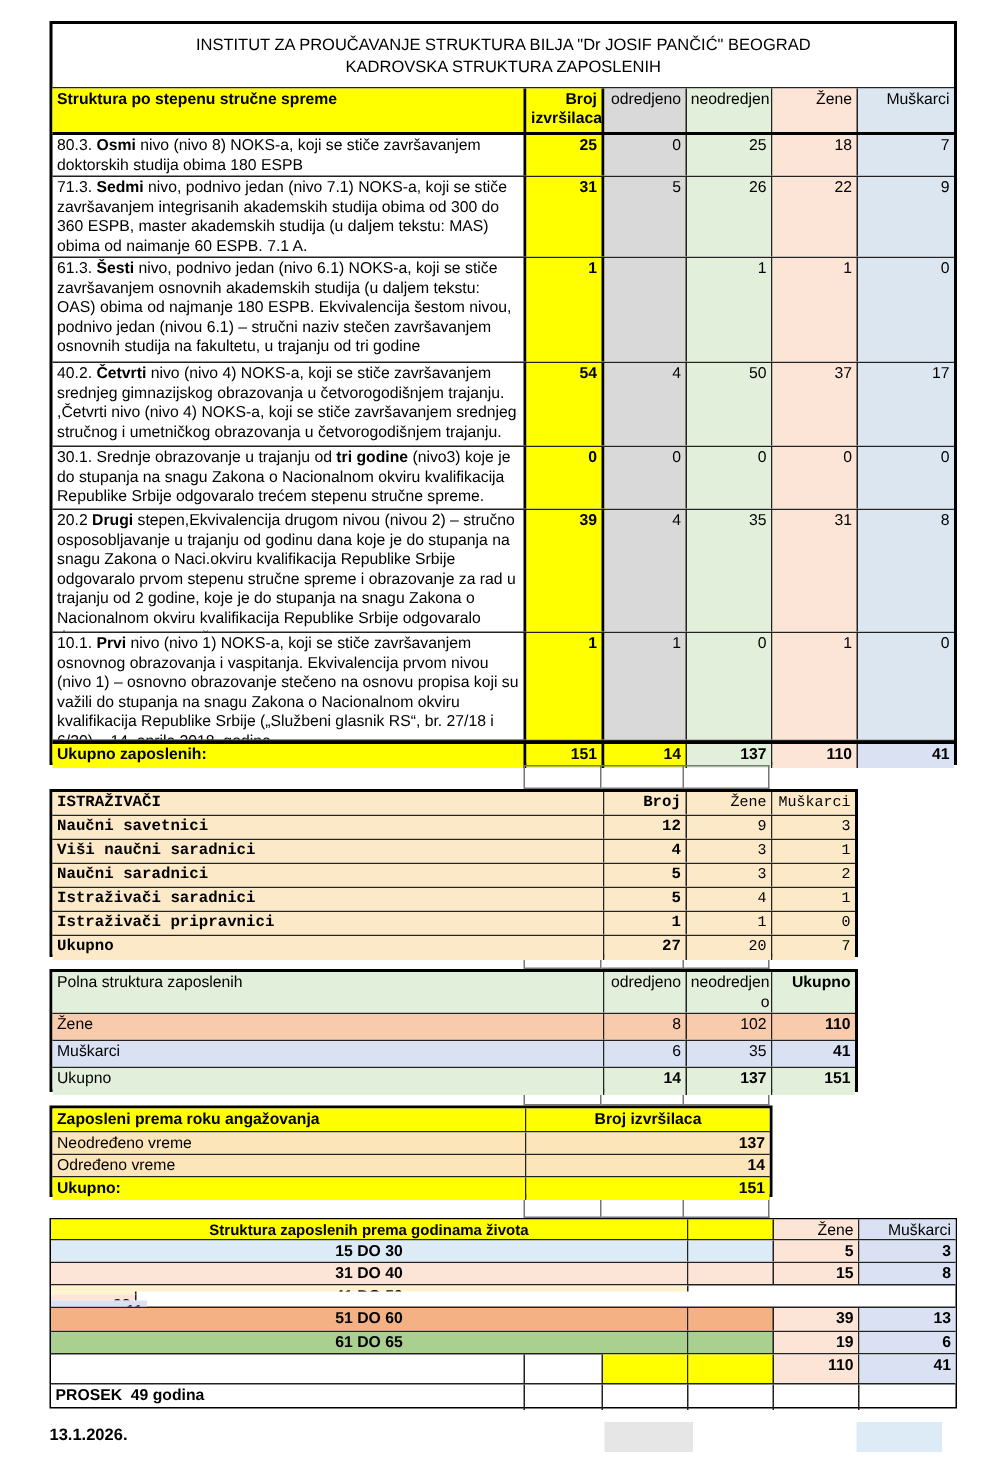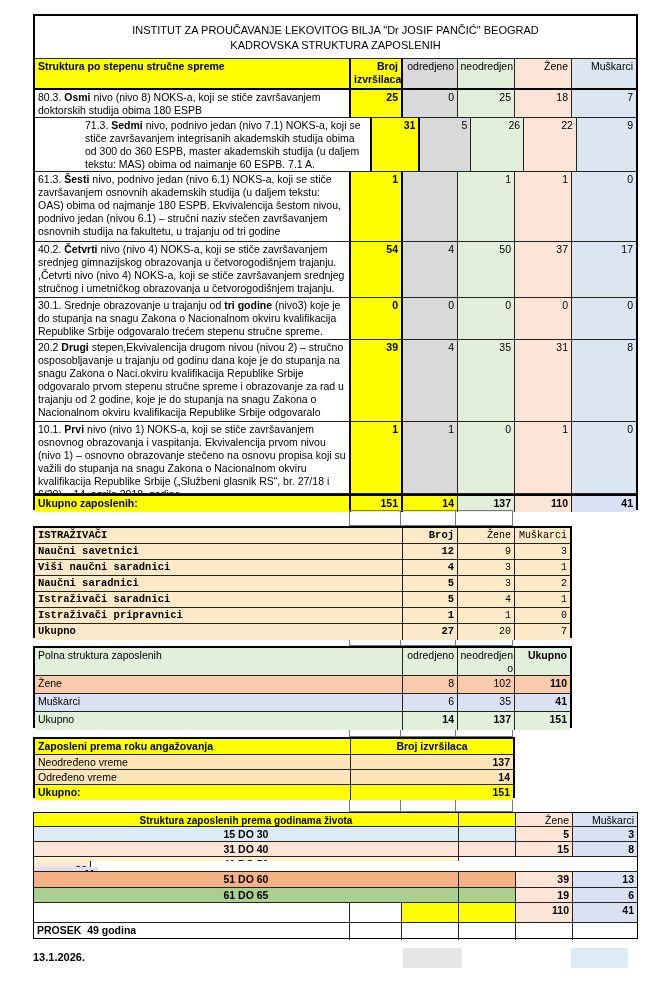--- a/index.html
+++ b/index.html
@@ -42,21 +42,21 @@
   .swatch{position:absolute;height:20px;}
   .datefoot{position:absolute;font-size:11px;font-weight:bold;}
 </style>
 </head>
 <body>
 
 <div class="canvas">
 
   <div class="tbl" style="left:33px;top:14px;width:605px;height:496px;">
     <div class="row noline" style="height:22px;">
-      <div class="c title" style="align-self:flex-end;">INSTITUT ZA PROUČAVANJE LEKOVITOG BILJA "Dr JOSIF PANČIĆ" BEOGRAD</div>
+      <div class="c title" style="align-self:flex-end;">INSTITUT ZA PROUČAVANJE STRUKTURA BILJA "Dr JOSIF PANČIĆ" BEOGRAD</div>
     </div>
     <div class="row noline" style="height:20px;">
       <div class="c title">KADROVSKA STRUKTURA ZAPOSLENIH</div>
     </div>
     <div class="row thickline" style="height:32px;border-top:1px solid #222;">
       <div class="c lab b bg-yellow r2" style="width:316px;">Struktura po stepenu stručne spreme</div>
       <div class="c v b bg-yellow r2" style="width:52px;">Broj izvršilaca</div>
       <div class="c v bg-gray" style="width:55px;">odredjeno</div>
       <div class="c v bg-green" style="width:57px;padding:1px 1px;">neodredjen</div>
       <div class="c v bg-pink" style="width:57px;">Žene</div>
@@ -65,21 +65,21 @@
 
     <div class="row" style="height:28px;">
       <div class="c lab r2" style="width:316px;"><span>80.3. </span><span class="b">Osmi</span><span> nivo (nivo 8) NOKS-a, koji se stiče završavanjem doktorskih studija obima 180 ESPB</span></div>
       <div class="c v b bg-yellow r2" style="width:52px;">25</div>
       <div class="c v bg-gray" style="width:55px;">0</div>
       <div class="c v bg-green" style="width:57px;">25</div>
       <div class="c v bg-pink" style="width:57px;">18</div>
       <div class="c v bg-blue last" style="width:64px;">7</div>
     </div>
 
-    <div class="row" style="height:54px;padding-left:47px;">
+    <div class="row" style="height:54px;">
       <div class="c lab r2" style="width:316px;"><span>71.3. </span><span class="b">Sedmi</span><span> nivo, podnivo jedan (nivo 7.1) NOKS-a, koji se stiče završavanjem integrisanih akademskih studija obima od 300 do 360 ESPB, master akademskih studija (u daljem tekstu: MAS) obima od naimanje 60 ESPB.  7.1 A.</span></div>
       <div class="c v b bg-yellow r2" style="width:52px;">31</div>
       <div class="c v bg-gray" style="width:55px;">5</div>
       <div class="c v bg-green" style="width:57px;">26</div>
       <div class="c v bg-pink" style="width:57px;">22</div>
       <div class="c v bg-blue last" style="width:64px;">9</div>
     </div>
 
     <div class="row" style="height:70px;">
       <div class="c lab r2" style="width:316px;"><span>61.3. </span><span class="b">Šesti</span><span> nivo, podnivo jedan (nivo 6.1) NOKS-a, koji se stiče završavanjem osnovnih akademskih studija (u daljem tekstu: OAS) obima od najmanje 180 ESPB. Ekvivalencija šestom nivou, podnivo jedan (nivou 6.1) – stručni naziv stečen završavanjem osnovnih studija na fakultetu, u trajanju od tri godine</span></div>

